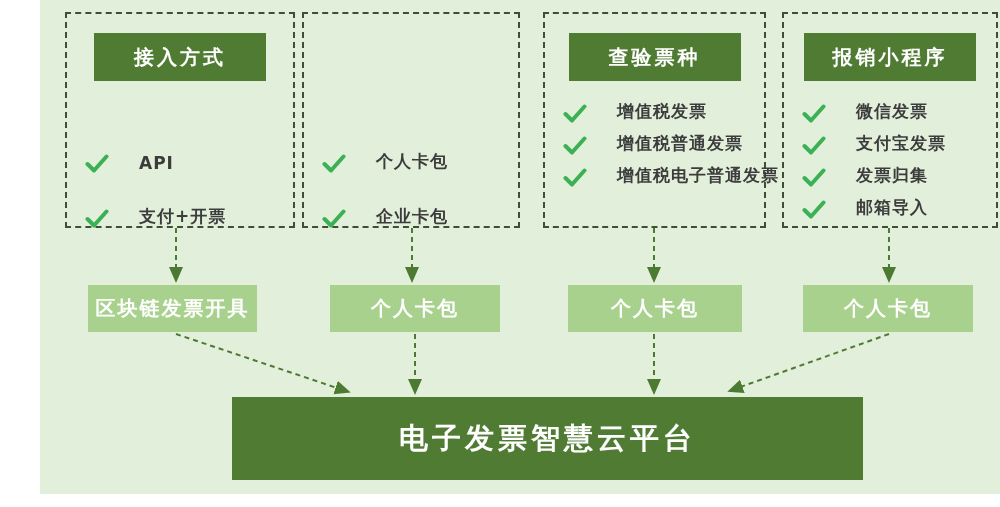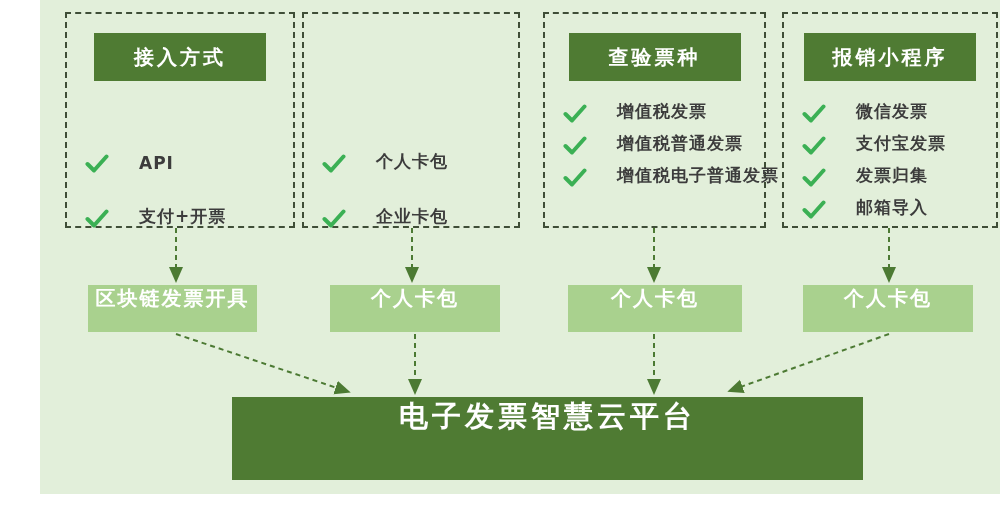--- a/index.html
+++ b/index.html
@@ -75,36 +75,37 @@
     letter-spacing: 1px;
     white-space: nowrap;
   }
   .bucket {
     position: absolute;
     top: 285px;
     height: 47px;
     background: var(--light_green, #a9d18e);
     color: var(--white, #fff);
     display: flex;
+    align-items: center;
     justify-content: center;
     font-size: 20px;
     font-weight: bold;
     letter-spacing: 2px;
     white-space: nowrap;
   }
   .platform {
     position: absolute;
     left: 192px;
     top: 397px;
     width: 631px;
     height: 83px;
     background: var(--dark_green, #4f7b33);
     color: var(--white, #fff);
     display: flex;
-    align-items: flex-start;
+    align-items: center;
     justify-content: center;
     font-size: 29px;
     font-weight: bold;
     letter-spacing: 4px;
   }
   svg.connectors {
     position: absolute;
     left: 0; top: 0;
     pointer-events: none;
   }

